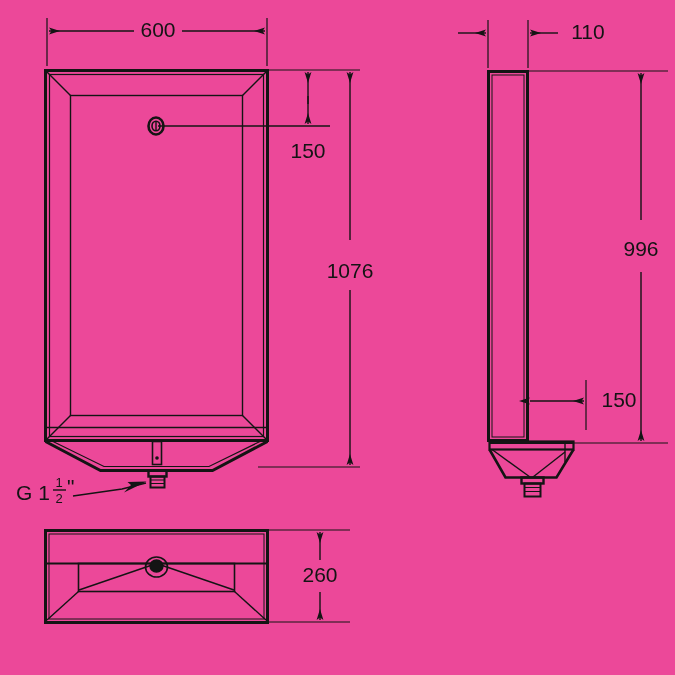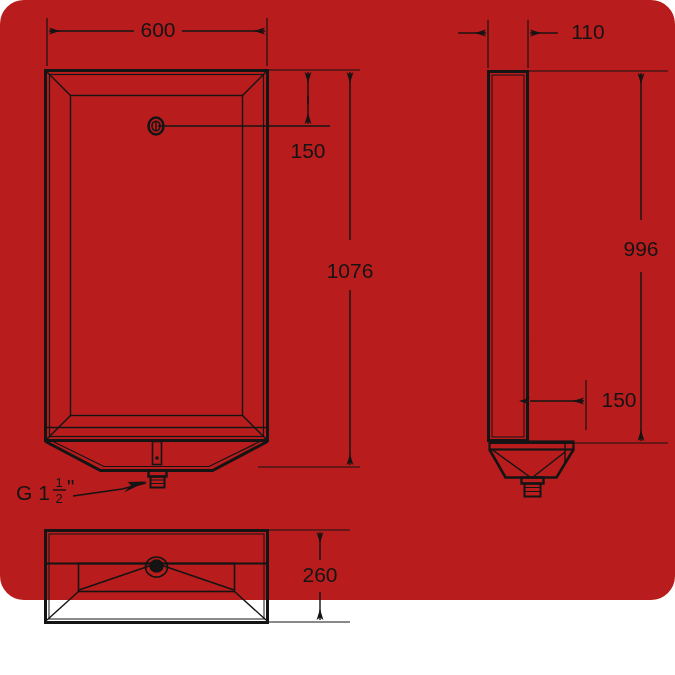--- a/index.html
+++ b/index.html
@@ -10,23 +10,22 @@
   }
   body {
     width: 675px;
     height: 675px;
     overflow: hidden;
     font-family: "Liberation Sans", sans-serif;
   }
   #drawing-root {
     position: relative;
     width: 675px;
-    height: 600px;
-    background: #b91c1c;
-    border-radius: 24px;
+    height: 675px;
+    background: #ec4899;
   }
   svg#drawing-svg {
     display: block;
     width: 675px;
     height: 675px;
   }
   .dim-text {
     font-family: "Liberation Sans", sans-serif;
     font-size: 21px;
     fill: #141414;

